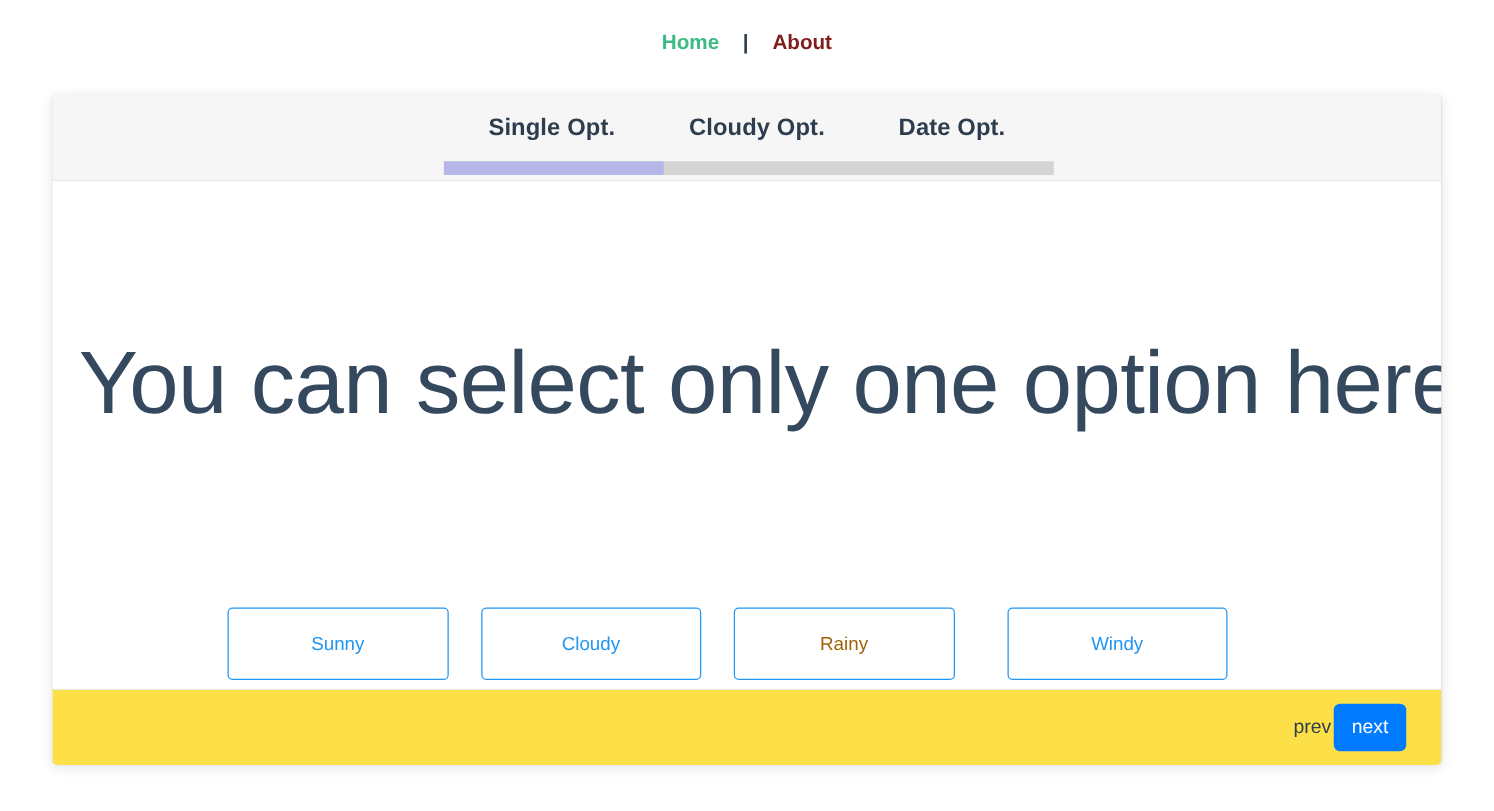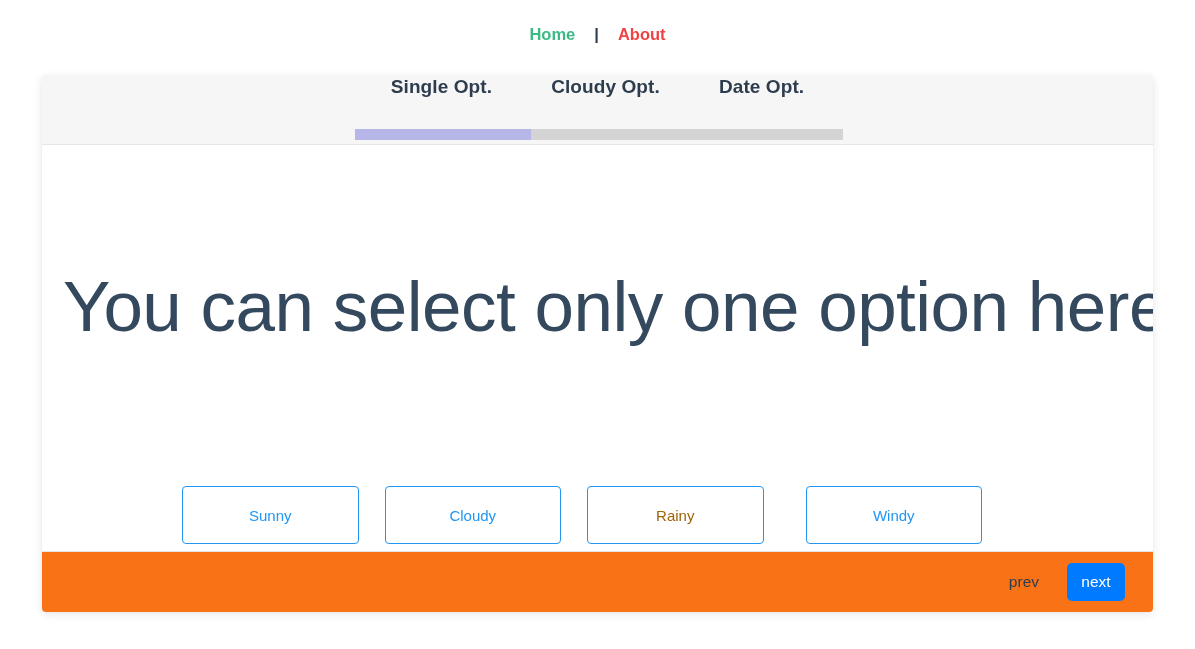--- a/index.html
+++ b/index.html
@@ -72,21 +72,21 @@
     border-bottom: 1px solid #e6e6e6;
     flex: 0 0 auto;
   }
   .tabs {
     position: absolute;
     left: 0;
     top: 0;
     width: 100%;
     height: 54px;
     display: flex;
-    align-items: flex-start;
+    align-items: center;
     justify-content: center;
     gap: 59px;
   }
   .tab {
     font-size: 19px;
     font-weight: bold;
     color: #2e3d4e;
     cursor: pointer;
     white-space: nowrap;
     letter-spacing: 0.1px;
@@ -153,27 +153,26 @@
     align-items: center;
     justify-content: center;
     cursor: pointer;
     padding: 0;
   }
 
   
   .card-footer {
     flex: 0 0 auto;
     height: 60px;
-    background: #f97316;
+    background: #fde047;
     border-top: 1px solid #e6e6e6;
     display: flex;
     align-items: center;
     justify-content: flex-end;
     padding-right: 28px;
-    gap: 26px;
   }
   .prev-btn {
     background: transparent;
     border: none;
     color: #2e3d4e;
     font-size: 15.5px;
     font-family: "Liberation Sans", sans-serif;
     cursor: pointer;
     padding: 4px 2px;
   }
@@ -193,21 +192,21 @@
   }
 </style>
 </head>
 <body>
 
 <div class="page">
 
   <div class="topnav">
     <a class="nav-link-home" href="#" style="color: rgb(61, 186, 132);">Home</a>
     <span class="nav-sep">|</span>
-    <a class="nav-link-about" href="#" style="color: #ef4444; text-align: center;">About</a>
+    <a class="nav-link-about" href="#" style="color: #7f1d1d; text-align: center;">About</a>
   </div>
 
   <div class="card">
 
     <div class="card-header">
       <div class="tabs">
         <div class="tab">Single Opt.</div>
         <div class="tab">Cloudy Opt.</div>
         <div class="tab">Date Opt.</div>
       </div>

